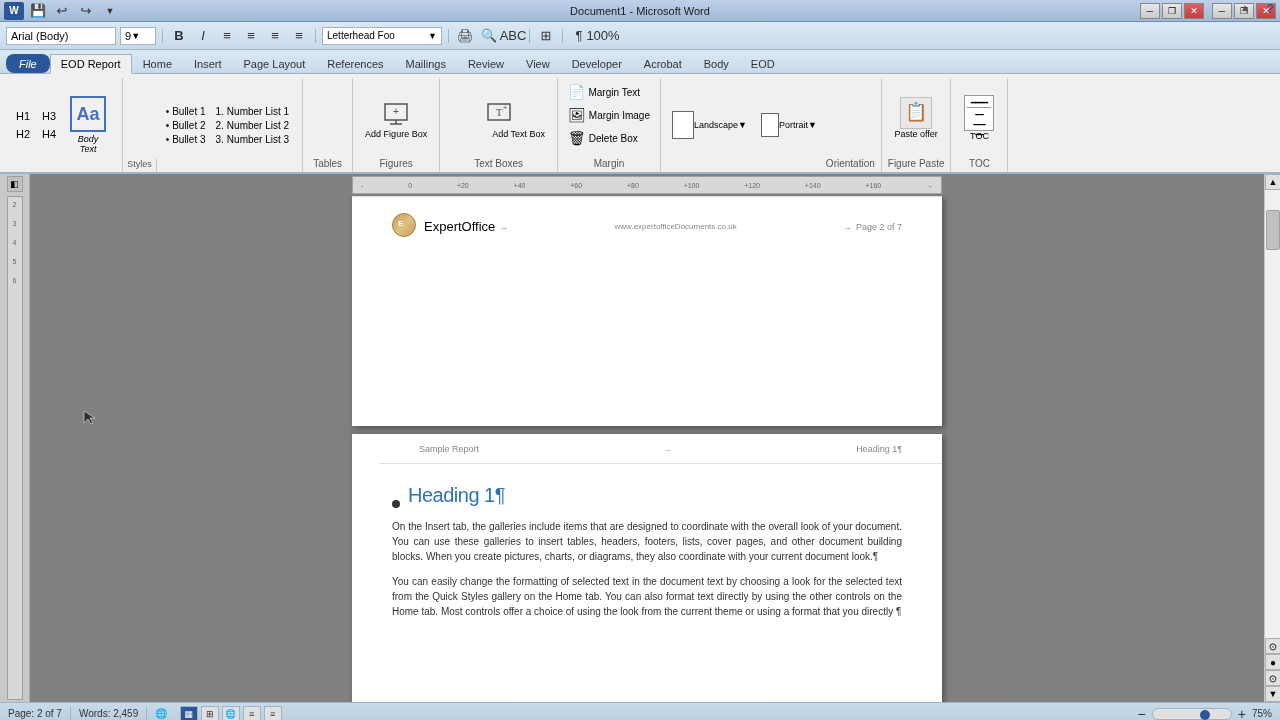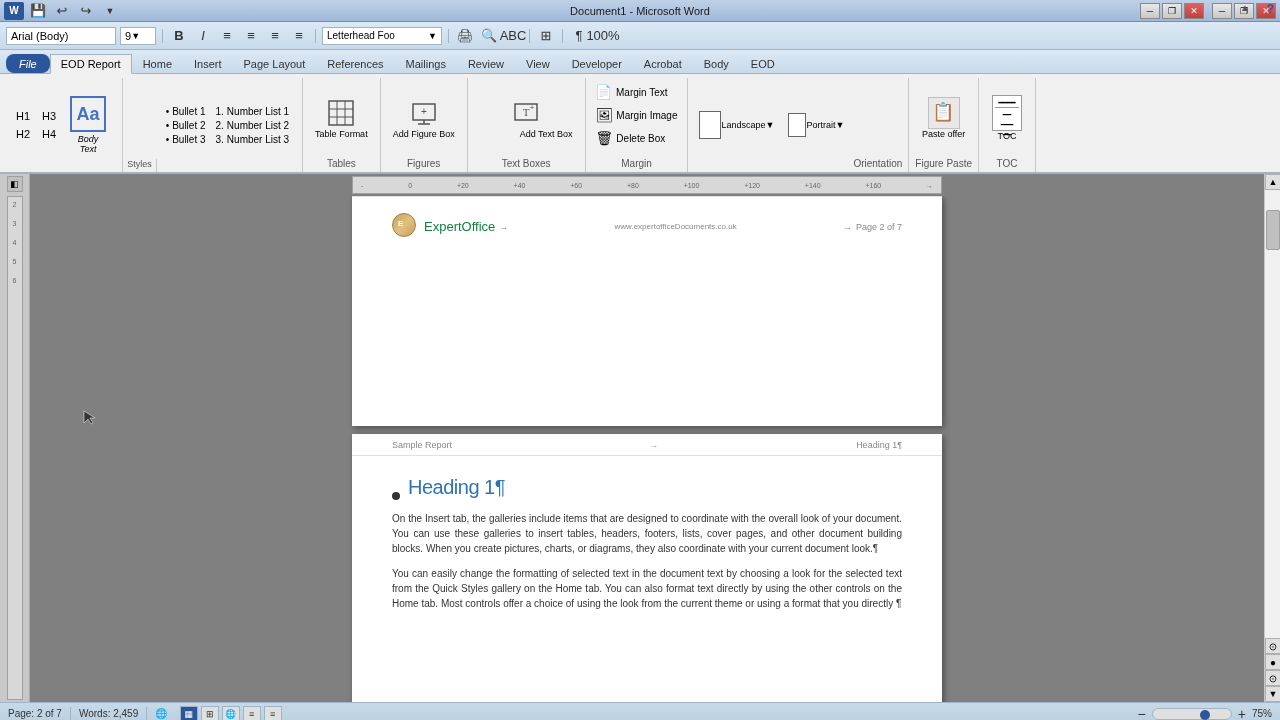--- a/index.html
+++ b/index.html
@@ -76,27 +76,27 @@
     
     
     .ruler-h { width: 590px; height: 18px; background: #d8d8d8; border: 1px solid #a0a0a0; margin-bottom: 2px; display: flex; align-items: center; position: relative; font-size: 8px; color: #555; flex-shrink: 0; }
 
     
     .pages-container { display: flex; flex-direction: column; gap: 8px; overflow-y: hidden; align-items: center; width: 100%; }
 
     .doc-page { width: 590px; background: white; box-shadow: 2px 2px 6px rgba(0,0,0,0.4); position: relative; flex-shrink: 0; }
     .page-footer { height: 60px; border-top: 1px solid #e0e0e0; display: flex; align-items: center; padding: 0 40px; font-size: 9px; color: #666; }
     .footer-logo { display: flex; align-items: center; gap: 4px; }
-    .footer-company { font-size: 13px; color: #15803d; }
+    .footer-company { font-size: 13px; color: #000000; }
     .footer-center { flex: 1; text-align: center; font-size: 8px; color: #888; }
     .footer-right { font-size: 9px; color: #888; }
     .footer-arrow { color: #888; margin: 0 4px; }
 
     
-    .page2-header { height: 22px; border-bottom: 1px solid #e0e0e0; display: flex; align-items: center; padding: 0 40px; font-size: 9px; color: #888; }
+    .page2-header { height: 30px; border-bottom: 1px solid #e0e0e0; display: flex; align-items: center; padding: 0 40px; font-size: 9px; color: #888; margin-left: 27px; }
     .page2-content { padding: 20px 40px; }
     .heading1 { font-size: 20px; color: #2E74B5; margin-bottom: 12px; font-weight: normal; letter-spacing: -0.5px; }
     .body-paragraph { font-size: 10px; color: #333; line-height: 1.5; margin-bottom: 10px; text-align: justify; }
 
     
     .right-scrollbar { width: 16px; background: #f0f0f0; border-left: 1px solid #c8c8c8; display: flex; flex-direction: column; }
     .sb-btn { width: 16px; height: 16px; background: #e0e0e0; border: 1px solid #b0b0b0; display: flex; align-items: center; justify-content: center; font-size: 9px; cursor: pointer; }
     .sb-track { flex: 1; background: #f0f0f0; position: relative; }
     .sb-thumb { width: 14px; height: 40px; background: #c0c0c0; border: 1px solid #a0a0a0; position: absolute; top: 20px; left: 1px; border-radius: 2px; cursor: pointer; }
 
@@ -234,35 +234,20 @@
       </div>
       <div class="list-item-btn">
         <span>3.</span>
         <span>Number List 3</span>
       </div>
     </div>
     <div class="ribbon-group-label"></div>
   </div>
 
   <div class="ribbon-group">
-    <div class="ribbon-items">
-      <div class="ribbon-btn-large">
-        <div class="icon-img">
-          <svg width="28" height="28" viewBox="0 0 28 28">
-              <rect x="2" y="2" width="24" height="24" fill="none" stroke="#555" stroke-width="1.5"></rect>
-              <line x1="2" y1="10" x2="26" y2="10" stroke="#555" stroke-width="1"></line>
-              <line x1="2" y1="18" x2="26" y2="18" stroke="#555" stroke-width="1"></line>
-              <line x1="10" y1="2" x2="10" y2="26" stroke="#555" stroke-width="1"></line>
-              <line x1="18" y1="2" x2="18" y2="26" stroke="#555" stroke-width="1"></line>
-            </svg>
-        </div>
-        <span style="font-size:9px;">Table
-Format</span>
-      </div>
-    </div>
     <div class="ribbon-group-label">Tables</div>
   </div>
 
   <div class="ribbon-group">
     <div class="ribbon-items">
       <div class="ribbon-btn-large">
         <div class="icon-img">
           <svg width="28" height="28" viewBox="0 0 28 28">
               <rect x="3" y="5" width="22" height="16" fill="none" stroke="#555" stroke-width="1.5"></rect>
               <line x1="14" y1="21" x2="14" y2="25" stroke="#555" stroke-width="1.5"></line>

